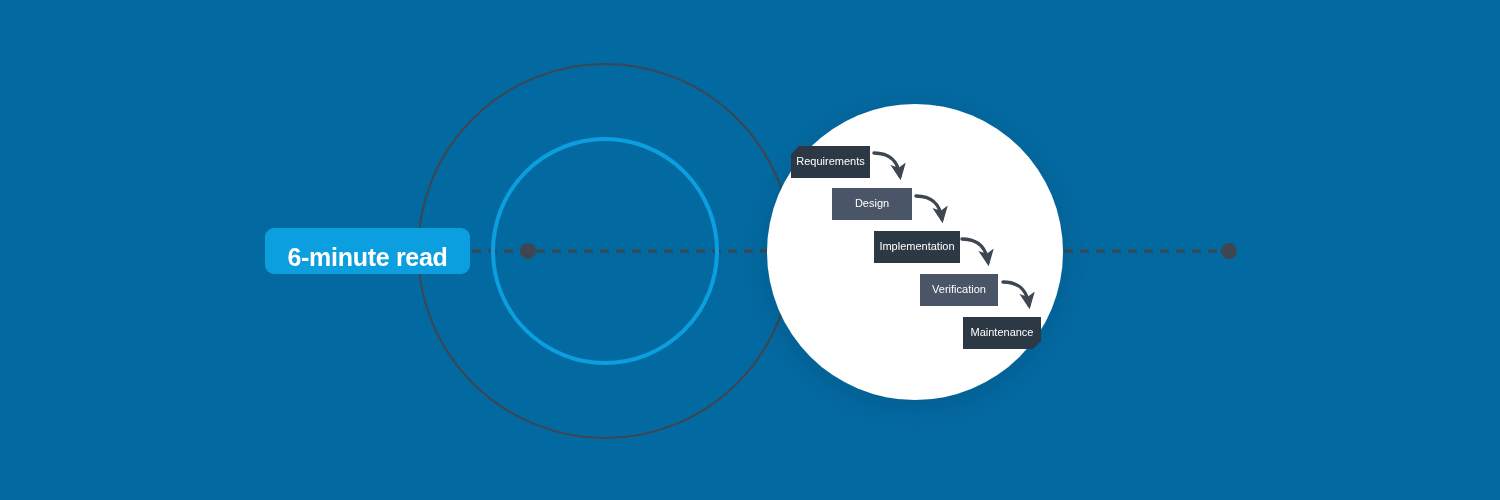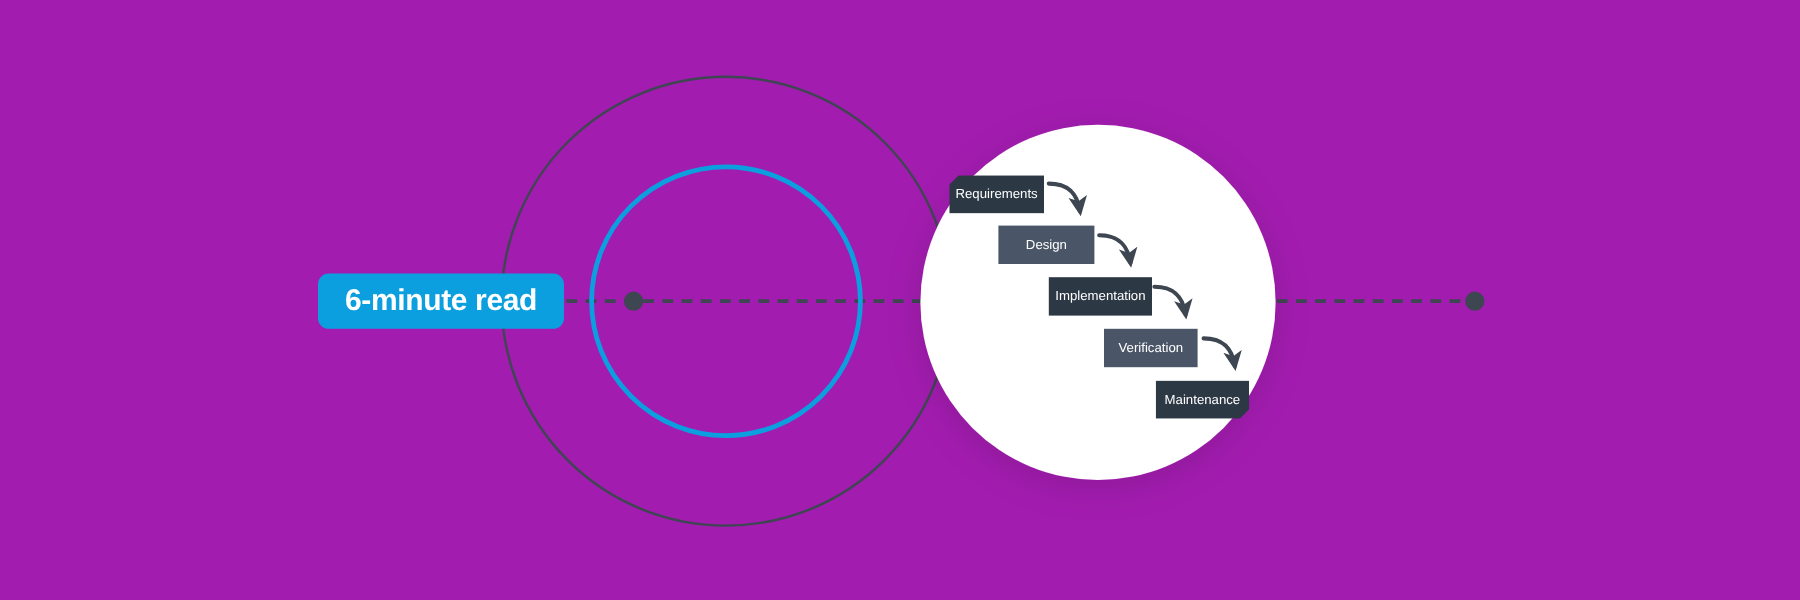--- a/index.html
+++ b/index.html
@@ -8,40 +8,40 @@
     padding: 0;
     background: #ffffff;
   }
   body {
     font-family: "Liberation Sans", sans-serif;
   }
   #stage {
     position: relative;
     width: 1500px;
     height: 500px;
-    background: #a21caf;
+    background: #0369a1;
     overflow: hidden;
   }
   #scene {
     position: absolute;
     left: 0;
     top: 0;
     width: 1500px;
     height: 500px;
   }
   .badge {
     position: absolute;
     left: 265px;
     top: 228px;
     width: 205px;
     height: 46px;
     border-radius: 9px;
     background: #0c9fe0;
     display: flex;
-    align-items: center;
+    align-items: flex-end;
     justify-content: center;
     box-sizing: border-box;
     padding-bottom: 2px;
   }
   .badge-label {
     color: #ffffff;
     font-size: 25px;
     font-weight: bold;
     letter-spacing: -0.3px;
     font-family: "Liberation Sans", sans-serif;

